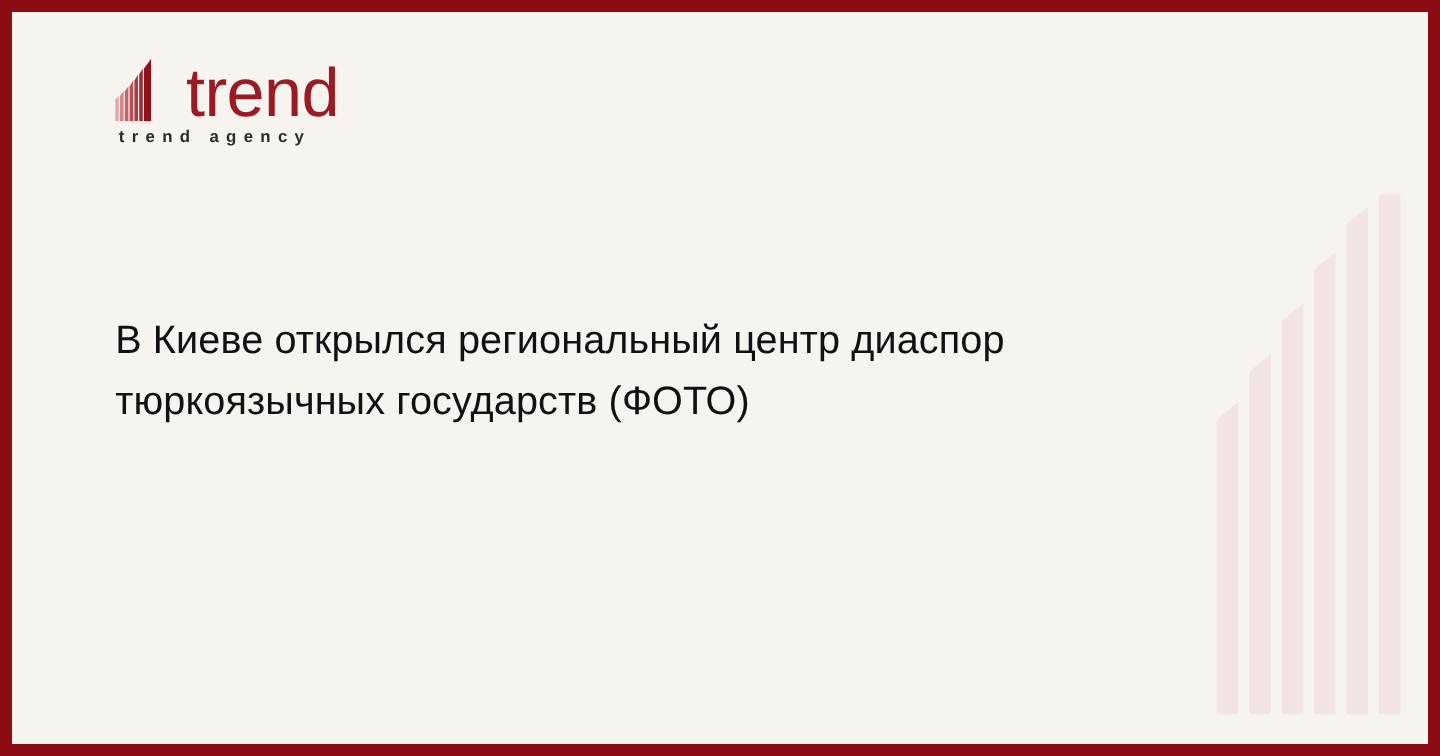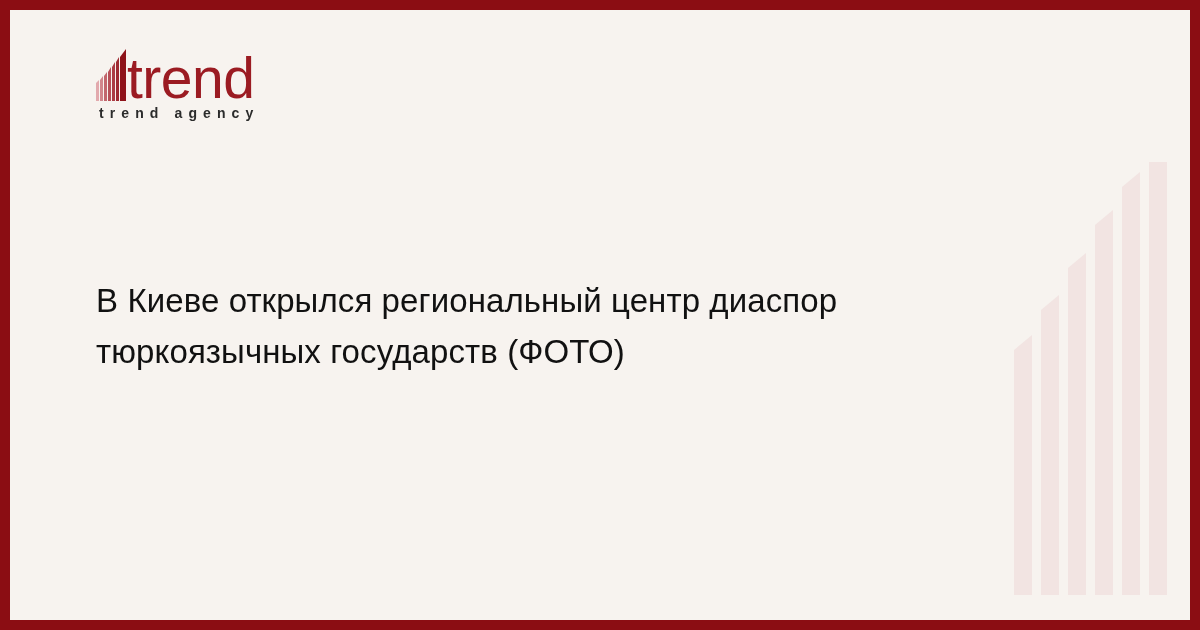--- a/index.html
+++ b/index.html
@@ -50,20 +50,21 @@
   #logo {
     position: absolute;
     left: 86px;
     top: 33px;
     width: 260px;
   }
   #logo-mark {
     display: flex;
     align-items: flex-end;
     height: 58px;
+    gap: 28px;
   }
   #logo-bars {
     display: block;
     width: 30px;
     height: 52px;
     margin-right: 1px;
   }
   #logo-word {
     font-family: "Liberation Sans", sans-serif;
     font-size: 57px;
@@ -83,21 +84,21 @@
     font-weight: 700;
     letter-spacing: 6.1px;
     color: #2b2b2b;
     white-space: nowrap;
   }
 
   
   #headline {
     position: absolute;
     left: 86px;
-    top: 265px;
+    top: 247px;
     width: 950px;
     font-family: "Liberation Sans", sans-serif;
     font-size: 33px;
     line-height: 51px;
     font-weight: 400;
     color: #111111;
     letter-spacing: 0.1px;
   }
 </style>
 </head>

